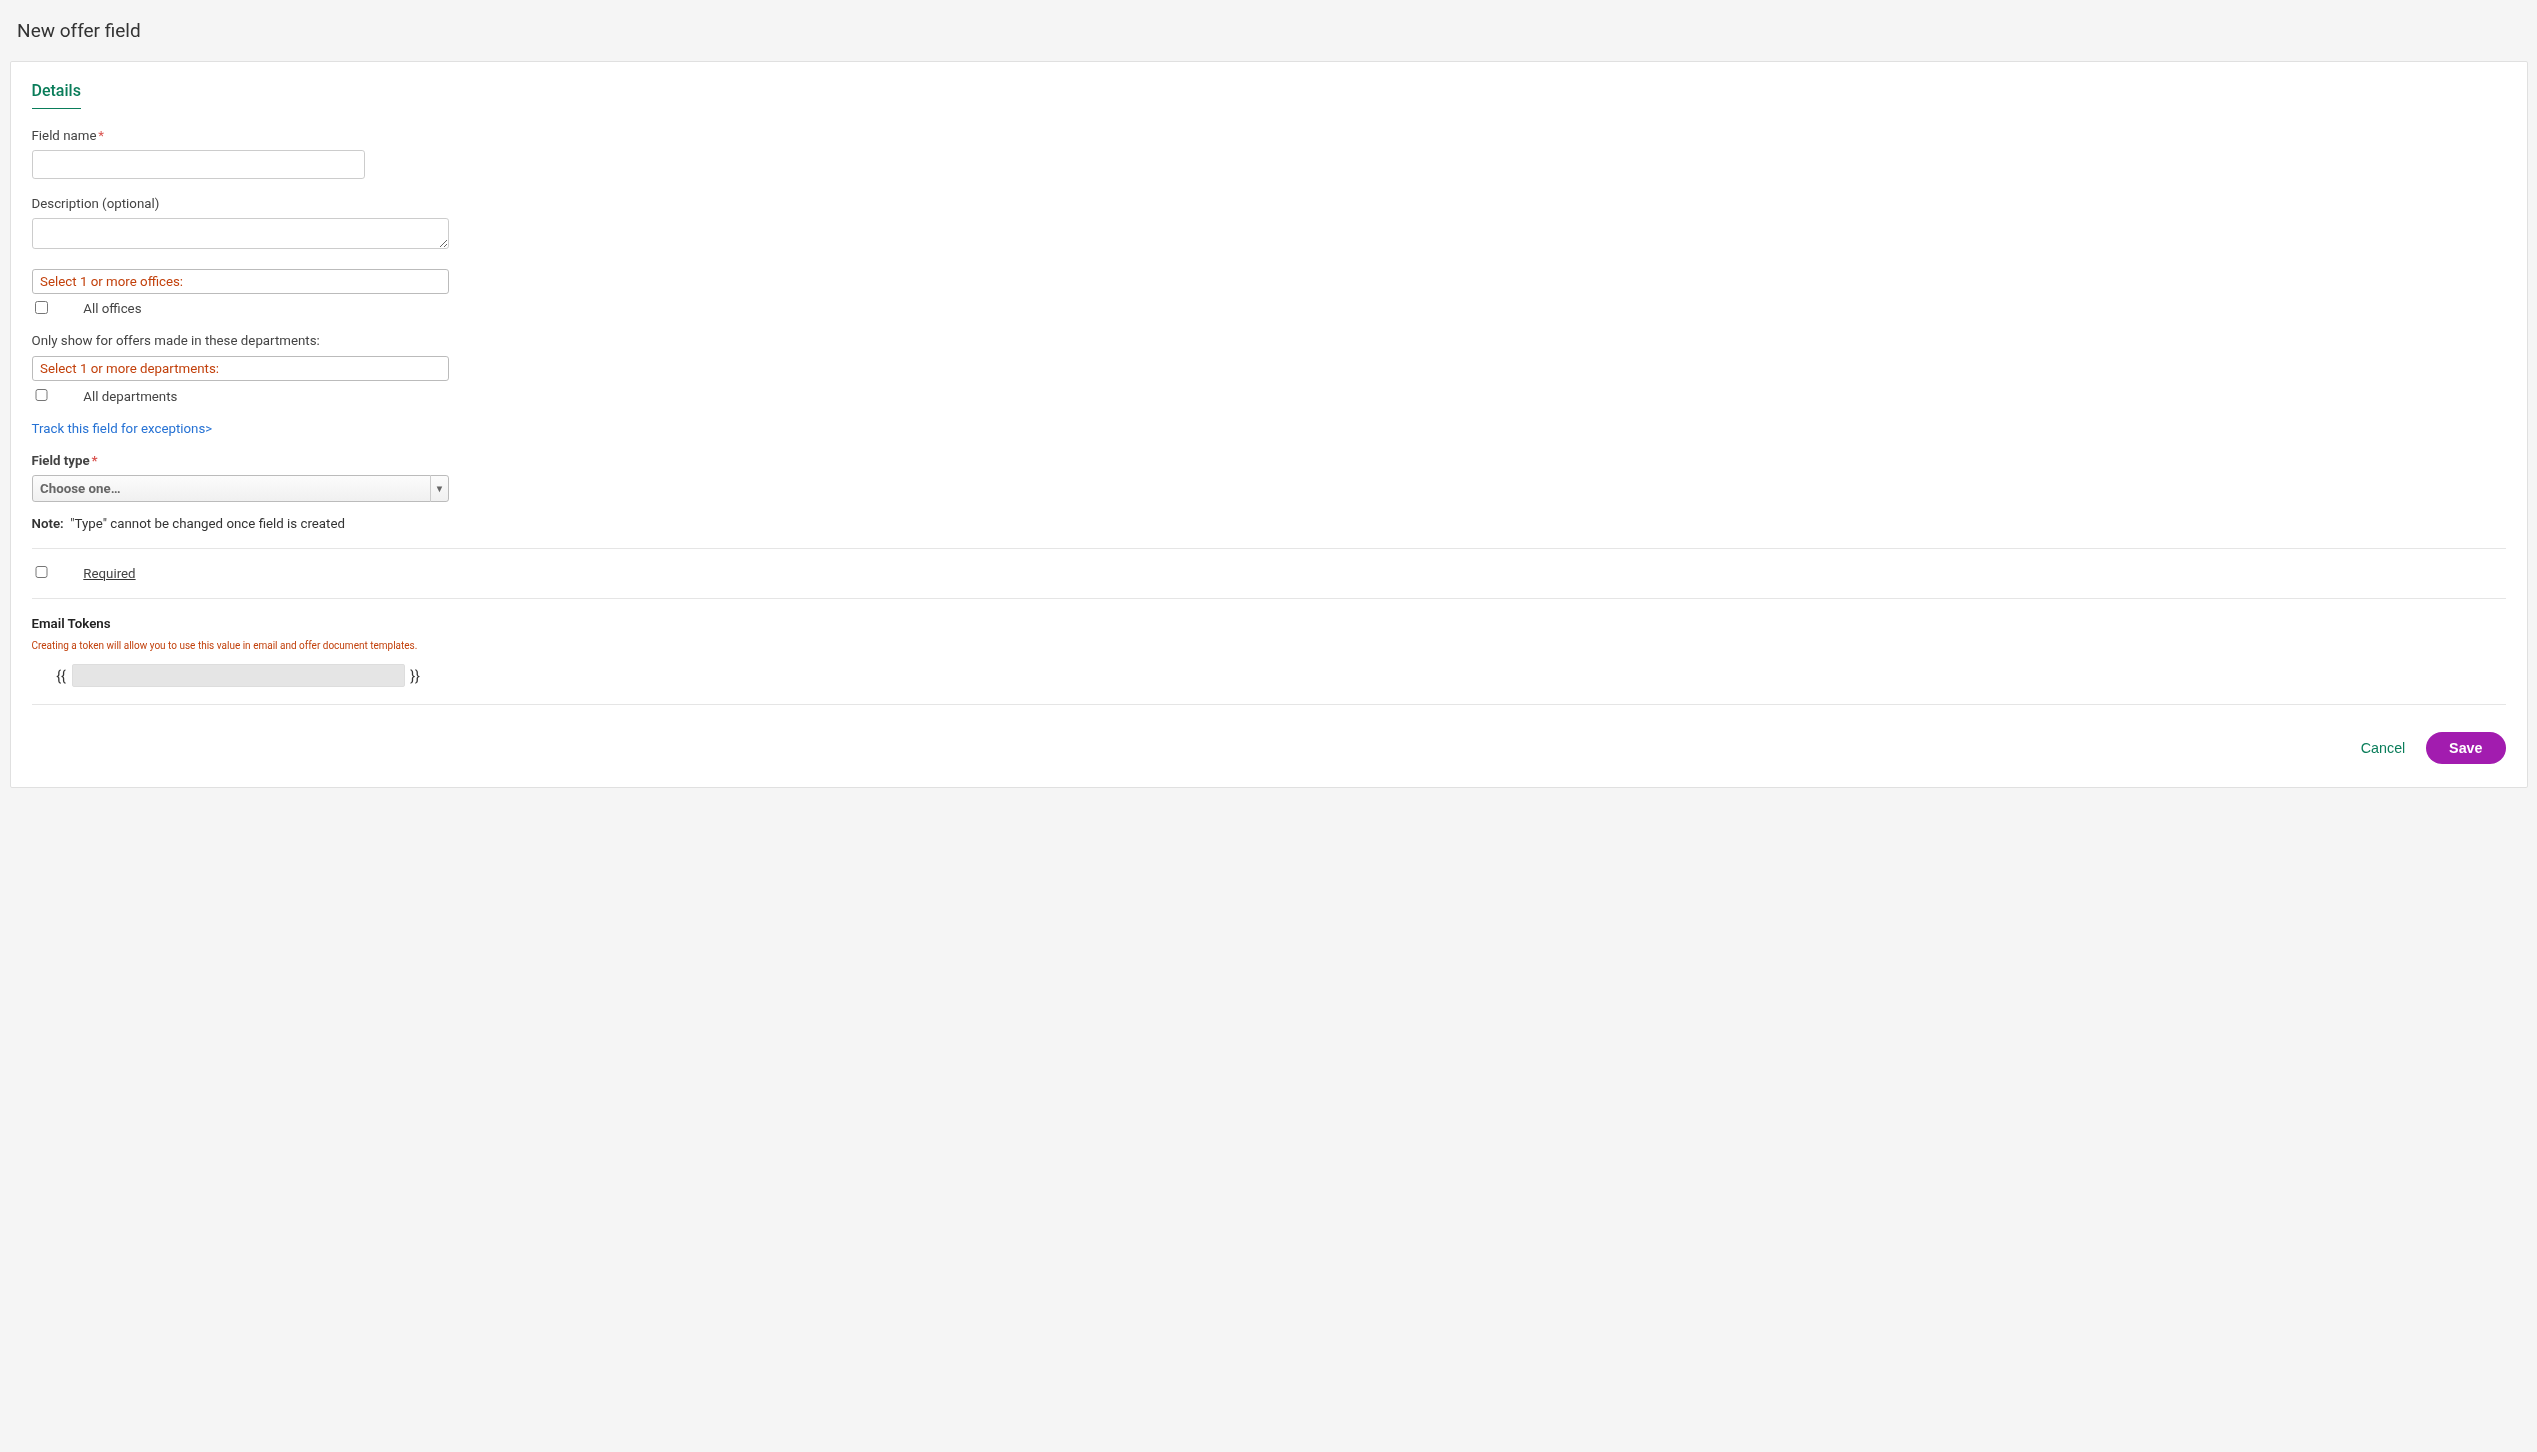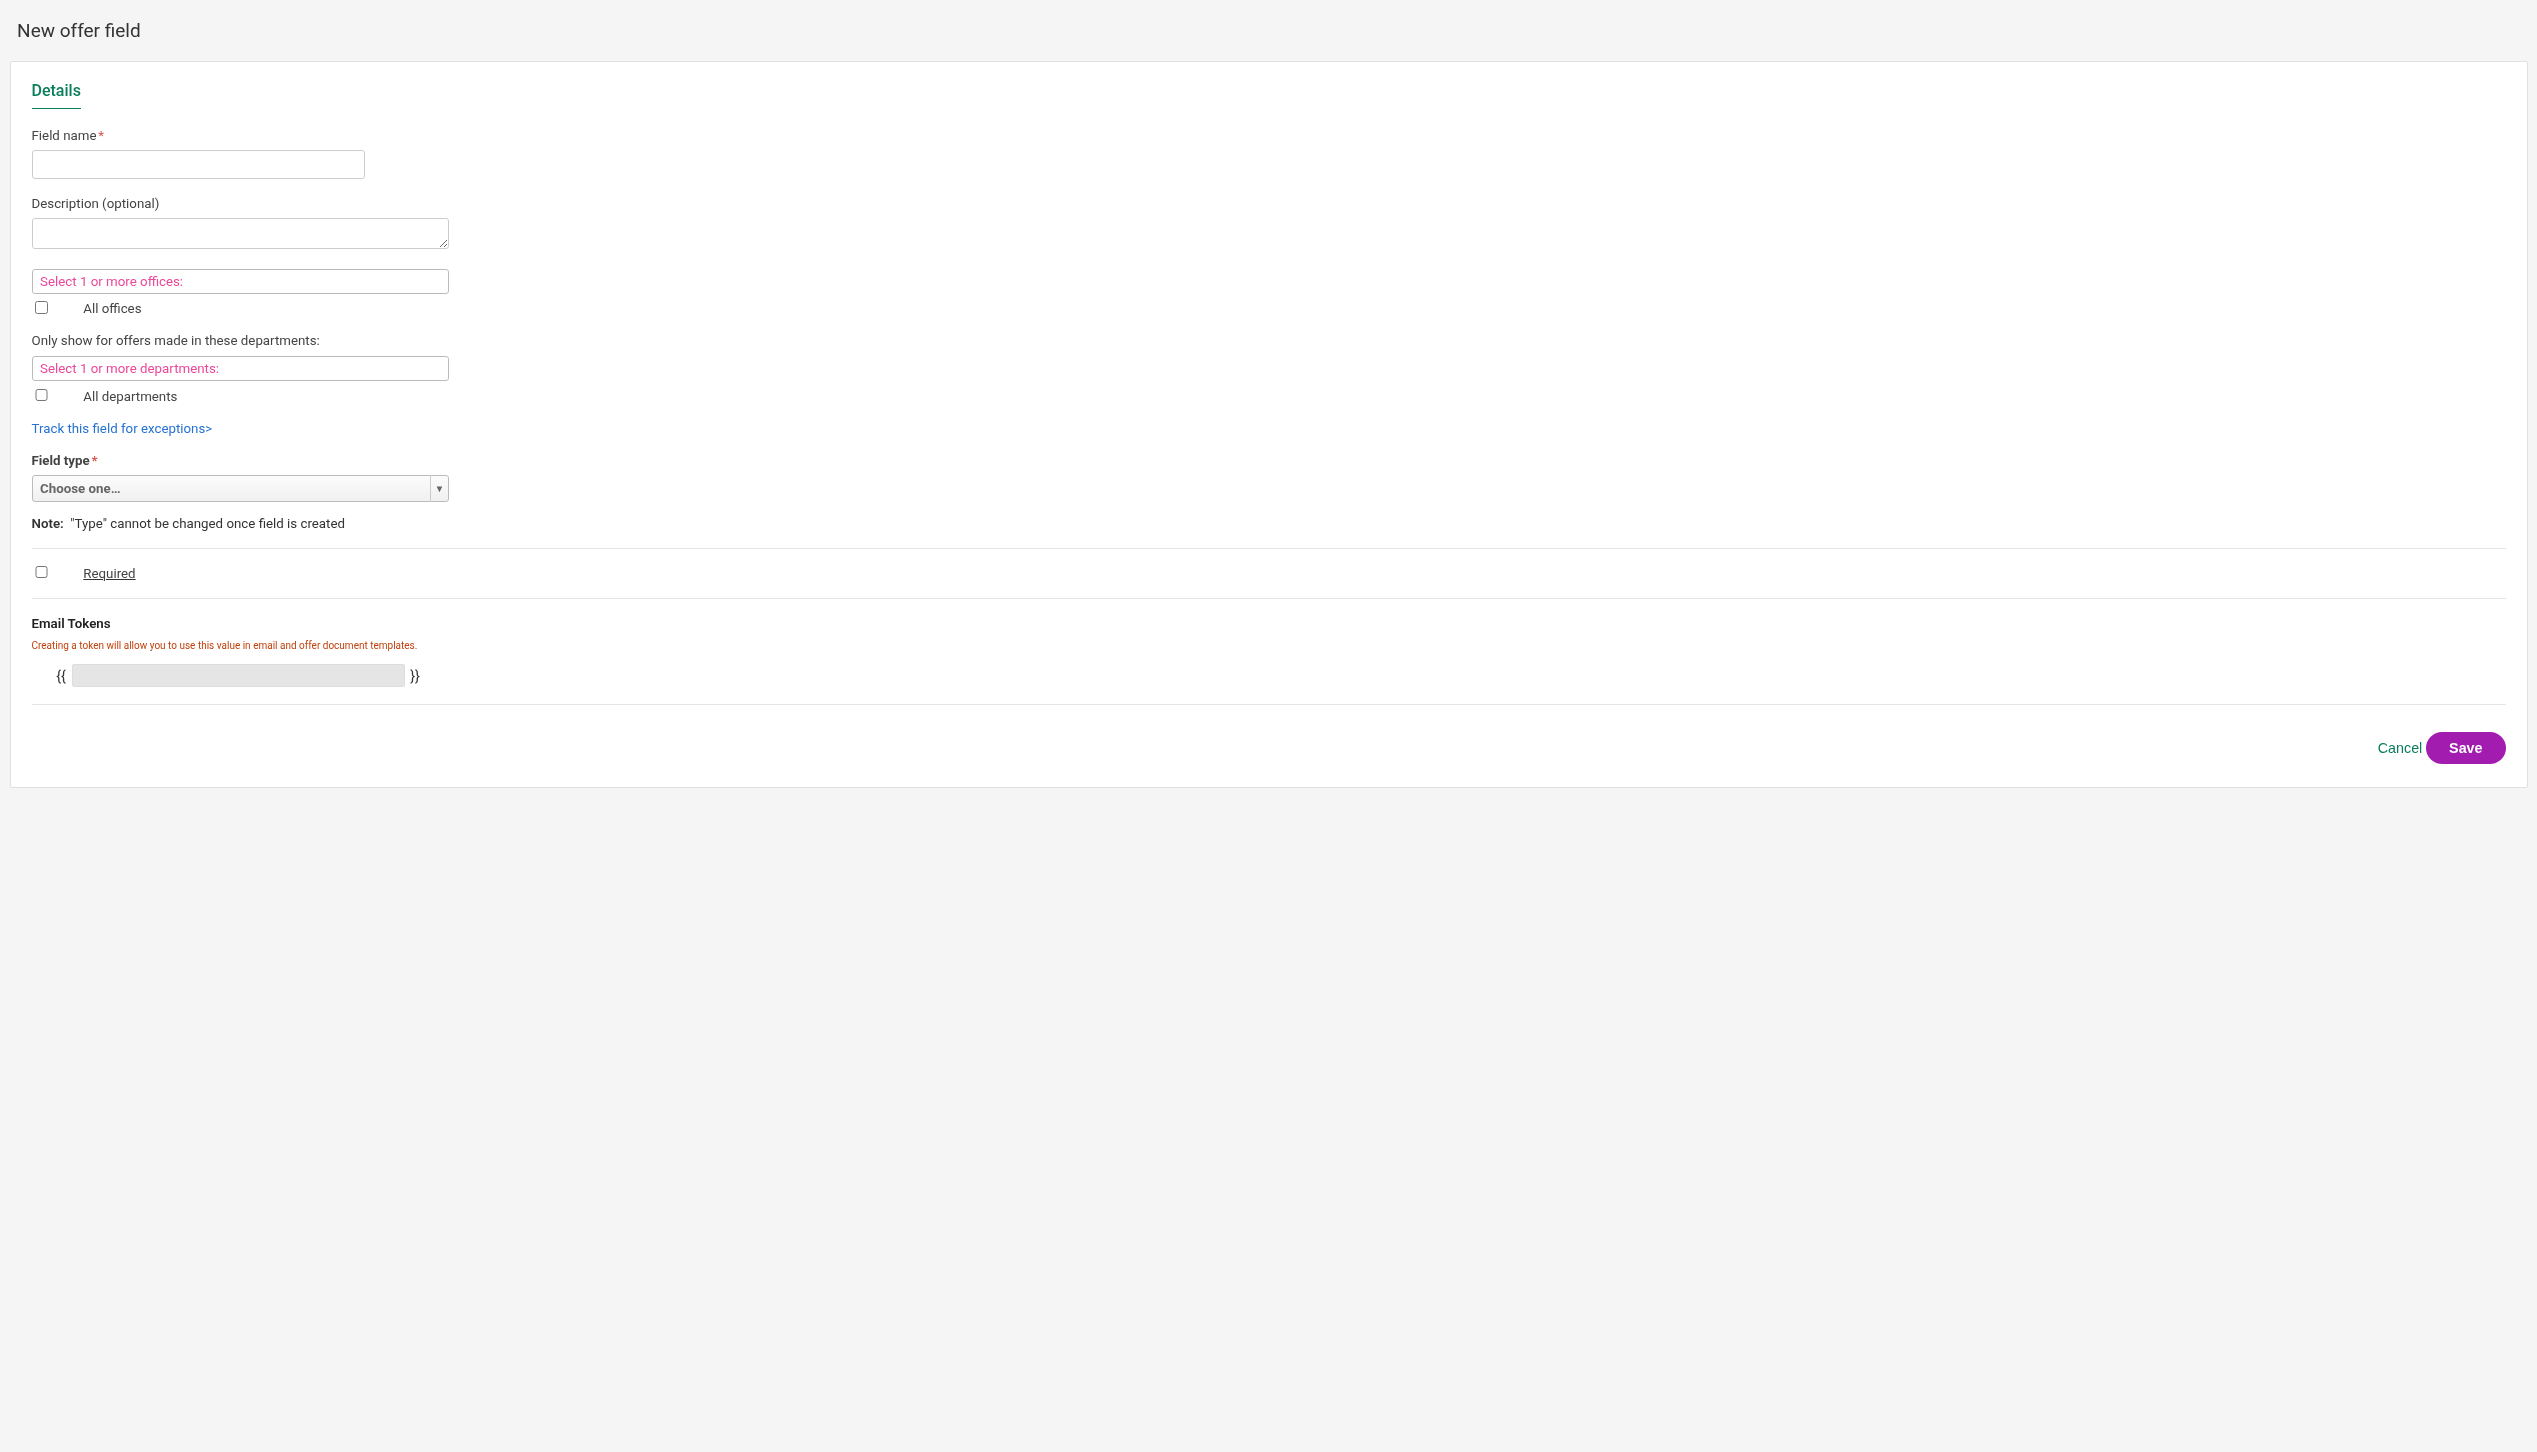--- a/index.html
+++ b/index.html
@@ -72,21 +72,21 @@
       font-family: inherit;
       resize: both;
     }
     .multiselect {
       width: 417px;
       height: 25px;
       border: 1px solid #bbb;
       border-radius: 2.9px;
       padding: 1.9px 7.6px;
       font-size: 13.3px;
-      color: #ec4899;
+      color: #c2410c;
       background: #fff;
       display: flex;
       align-items: center;
     }
     .checkbox-row {
       display: flex;
       align-items: flex-start;
       margin-top: 7.6px;
       padding-left: 3.8px;
       gap: 28px;
@@ -189,21 +189,21 @@
       font-size: 13.3px;
     }
     .token-input:disabled {
       background: #e5e5e5;
       color: #999;
     }
     .footer-actions {
       display: flex;
       justify-content: flex-end;
       align-items: center;
-      gap: 0;
+      gap: 17px;
       margin-top: 27px;
     }
     .btn-cancel {
       background: transparent;
       border: none;
       color: #0a7d5a;
       font-size: 14.3px;
       font-weight: 500;
       cursor: pointer;
       padding: 7.6px 3.8px;

